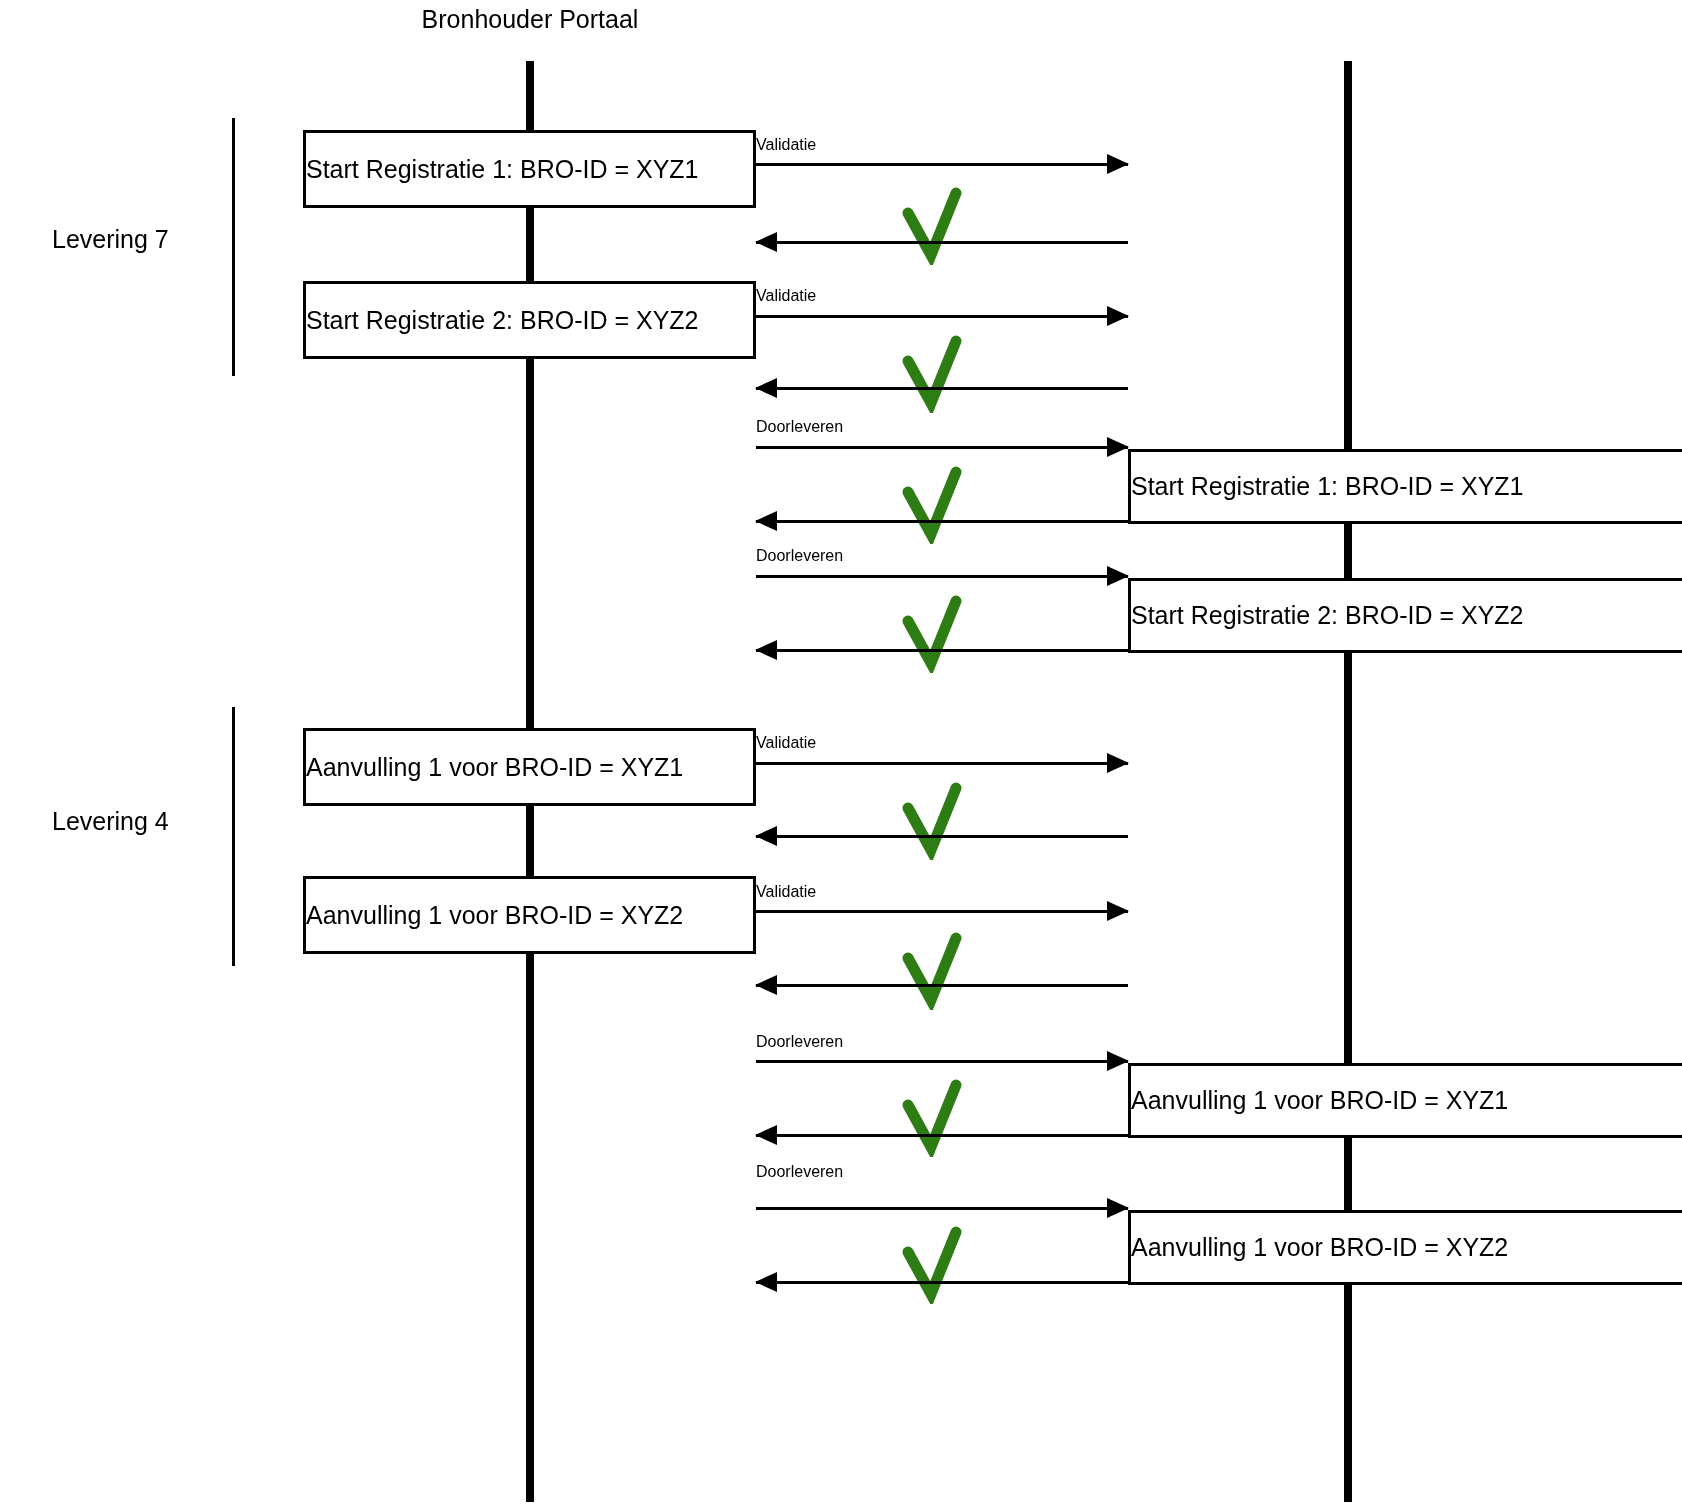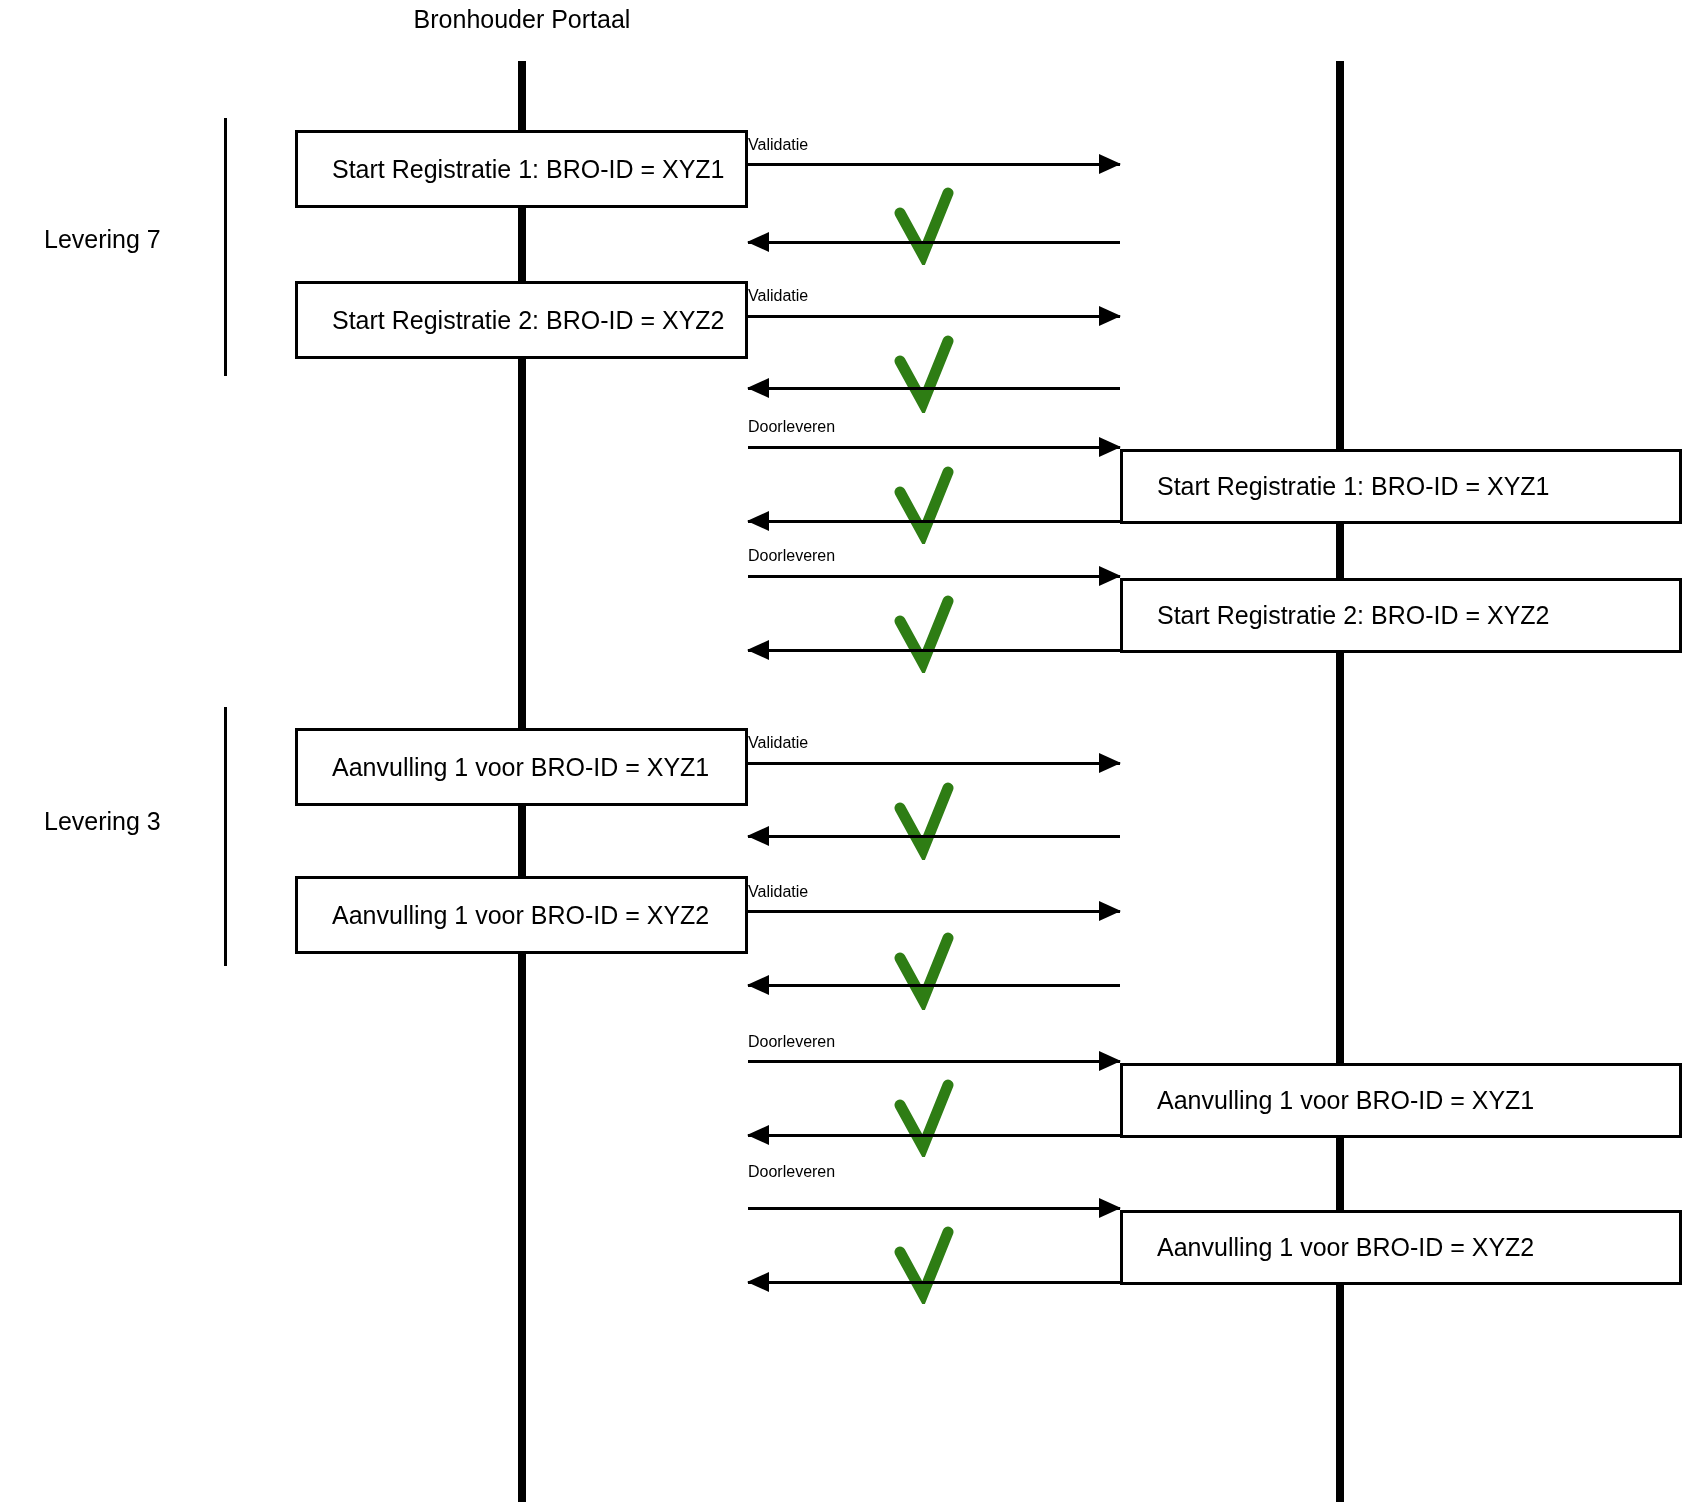--- a/index.html
+++ b/index.html
@@ -1,30 +1,30 @@
 <!DOCTYPE html>
 <html><head>
 <meta charset="utf-8">
 <style>
   html,body{margin:0;padding:0;background:#ffffff;}
   body{width:1682px;height:1506px;position:relative;
        font-family:"Liberation Sans", sans-serif;color:#000;overflow:hidden;}
-  #stage{position:absolute;left:0;top:0;width:1387px;height:1506px;border-radius:25px;}
+  #stage{position:absolute;left:8px;top:0;width:1387px;height:1506px;border-radius:25px;}
 
   .hdr{position:absolute;font-size:25px;color:#000;white-space:nowrap;text-align:center;}
 
   .lifeline{position:absolute;background:#000;width:8px;}
 
   .bracket{position:absolute;background:#000;width:3px;}
 
   .grp-label{position:absolute;font-size:25px;white-space:nowrap;}
 
   .msgbox{position:absolute;border:3px solid #000;background:#fff;box-sizing:border-box;
           display:flex;align-items:center;}
-  .msgbox .txt{font-size:25px;white-space:nowrap;padding-left:34px;}
+  .msgbox .txt{font-size:25px;white-space:nowrap;padding-left:0;}
 
   .arrow{position:absolute;height:3px;background:#000;}
   .arrow .head{position:absolute;width:0;height:0;top:-9px;}
   .arrow.right .head{right:-1px;border-top:10px solid transparent;
         border-bottom:10px solid transparent;border-left:22px solid #000;}
   .arrow.left .head{left:-1px;border-top:10px solid transparent;
         border-bottom:10px solid transparent;border-right:22px solid #000;}
 
   .arrow-label{position:absolute;font-size:16px;white-space:nowrap;text-align:left;}
 
@@ -38,21 +38,21 @@
 
   <div class="hdr" style="left:322px;top:5px;width:400px;">Bronhouder Portaal</div>
 
   <div class="lifeline" style="left:518px;top:61px;height:1441px;"></div>
   <div class="lifeline" style="left:1336px;top:61px;height:1441px;"></div>
 
   <div class="bracket" style="left:224px;top:118px;height:258px;"></div>
   <div class="grp-label" style="left:44px;top:225px;">Levering 7</div>
 
   <div class="bracket" style="left:224px;top:707px;height:259px;"></div>
-  <div class="grp-label" style="left:44px;top:807px;">Levering 3</div>
+  <div class="grp-label" style="left:44px;top:807px;">Levering 4</div>
 
   <div class="msgbox" style="left:295px;top:130px;width:453px;height:78px;">
     <span class="txt">Start Registratie 1: BRO-ID = XYZ1</span>
   </div>
 
   <div class="arrow right" style="left:748px;top:163px;width:372px;">
     <span class="head"></span>
   </div>
   <div class="arrow-label" style="left:748px;top:136px;width:372px;">Validatie</div>
 

